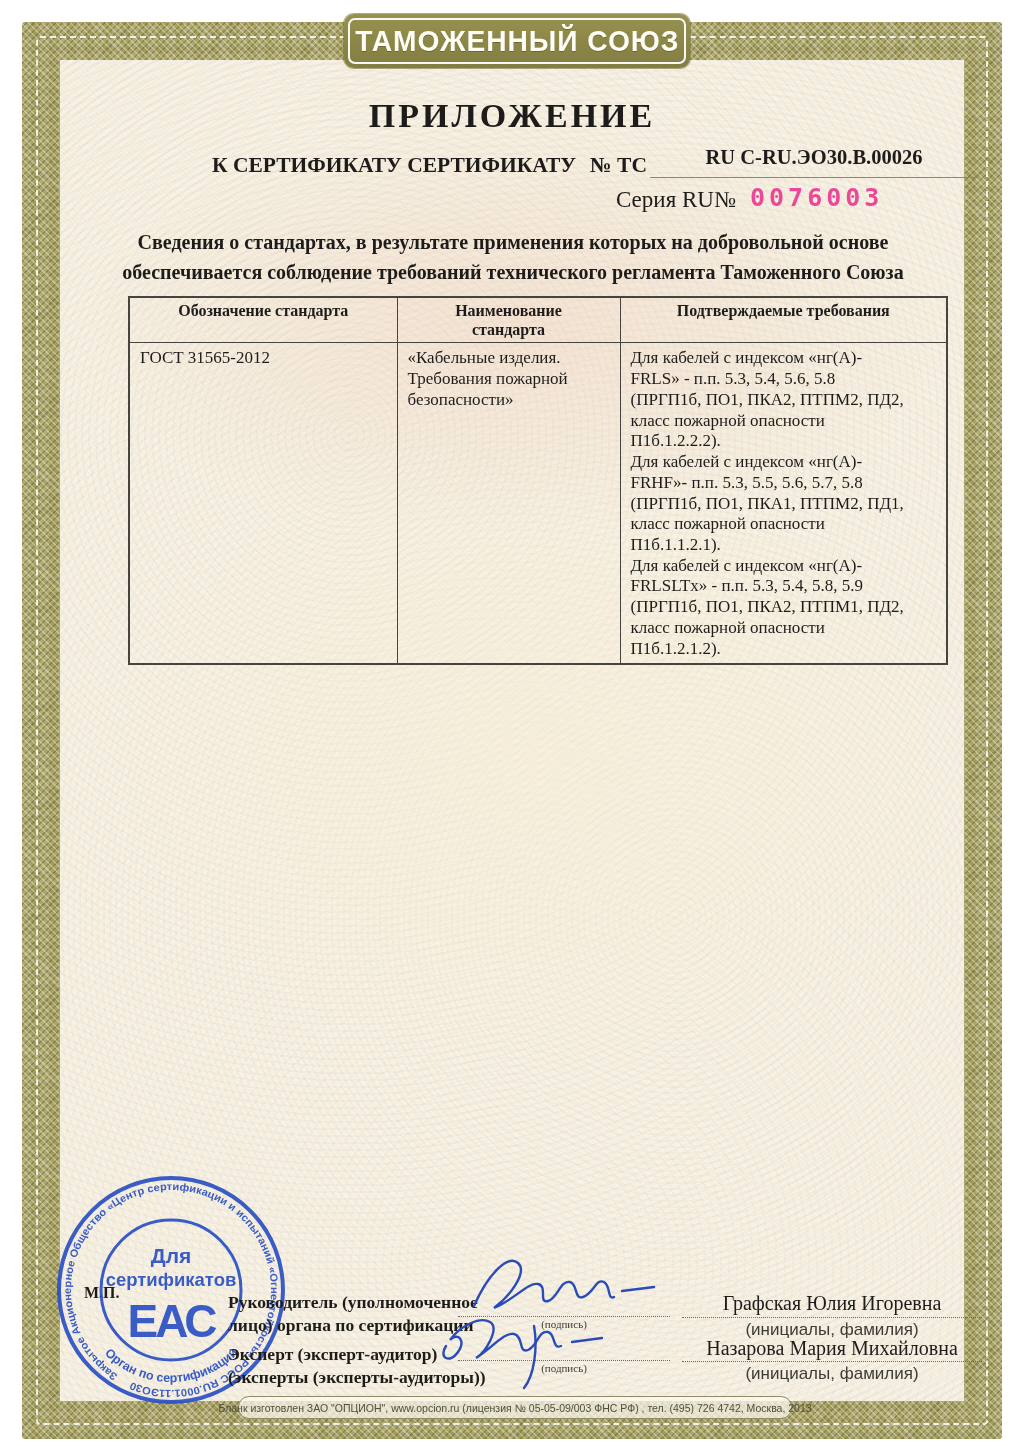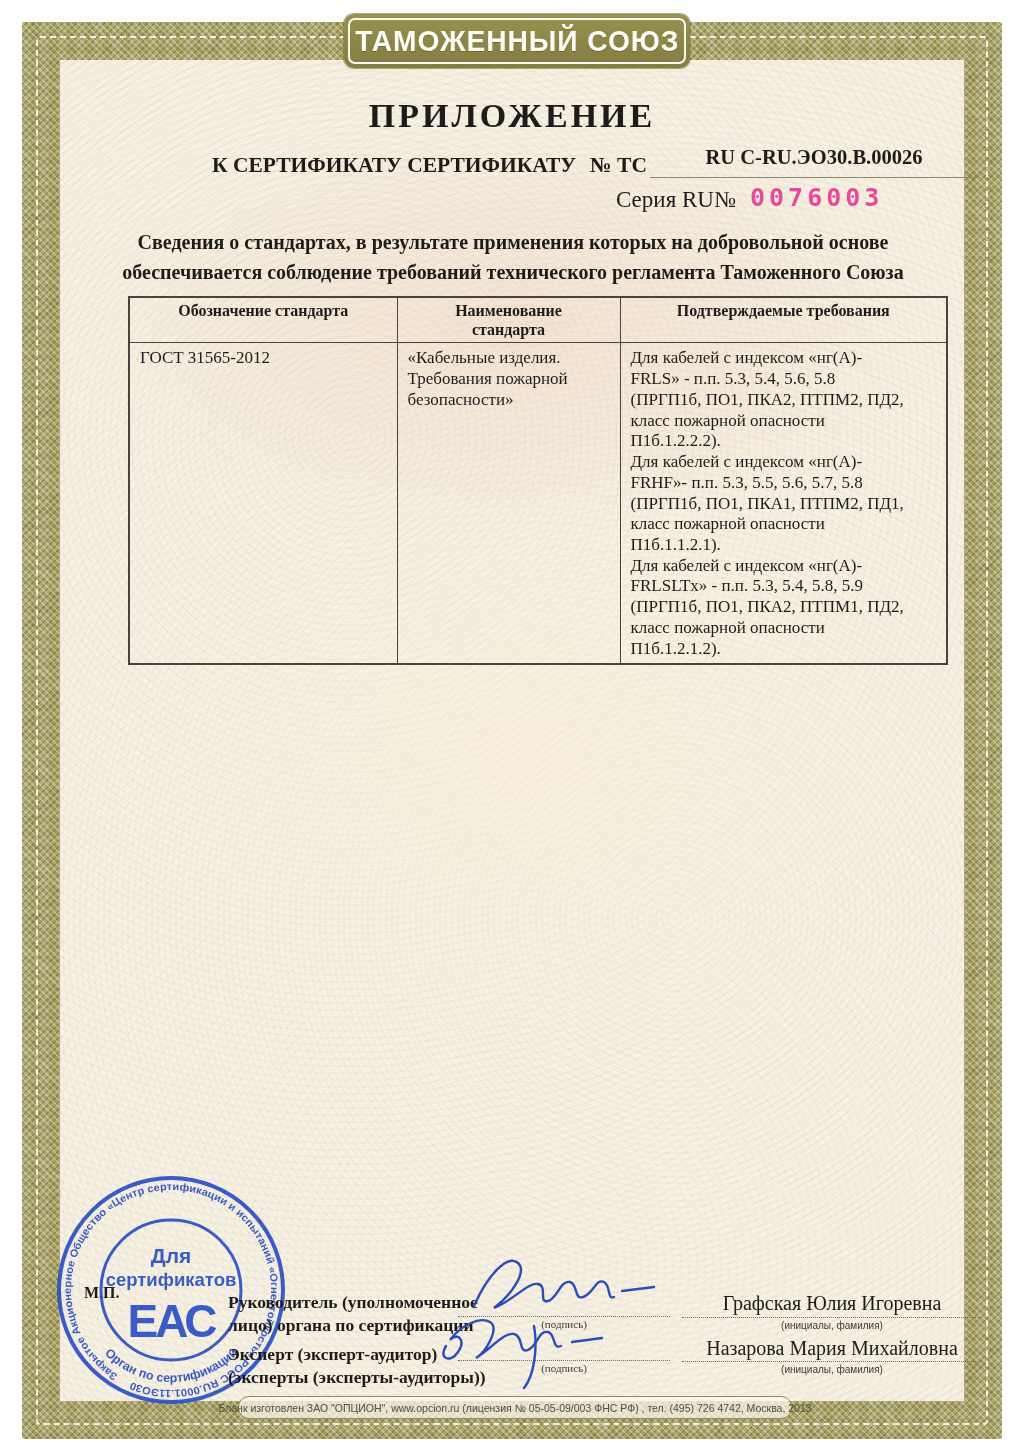--- a/index.html
+++ b/index.html
@@ -79,21 +79,21 @@
     font-family:Liberation Serif, serif;font-size:11px;color:#3c3b35;}
   .sig-cap-a{left:458px;top:1318px;}
   .sig-cap-b{left:458px;top:1362px;}
   .sig-name{position:absolute;z-index:7;width:300px;text-align:center;font-size:20px;}
   .name-a{left:682px;top:1292px;}
   .name-b{left:682px;top:1337px;}
   .name-line{position:absolute;z-index:7;border-bottom:1.5px dotted #6b6a60;width:300px;height:0;}
   .name-line-a{left:682px;top:1317px;}
   .name-line-b{left:682px;top:1361px;}
   .name-caption{position:absolute;z-index:7;width:300px;text-align:center;
-    font-family:"Liberation Sans",sans-serif;font-size:10px;color:#3c3b35;}
+    font-family:"Liberation Sans",sans-serif;font-size:17px;color:#3c3b35;}
   .name-cap-a{left:682px;top:1320px;}
   .name-cap-b{left:682px;top:1364px;}
   .sig-ink{position:absolute;z-index:8;}
   .sig-ink-a{left:462px;top:1248px;}
   .sig-ink-b{left:432px;top:1296px;}
 
   
   .footer-pill{position:absolute;left:238px;top:1396px;width:552px;height:21px;z-index:7;
     border:1.2px solid #8f8b66;border-radius:11px;background:rgba(252,250,240,.72);
     display:flex;align-items:center;justify-content:center;

